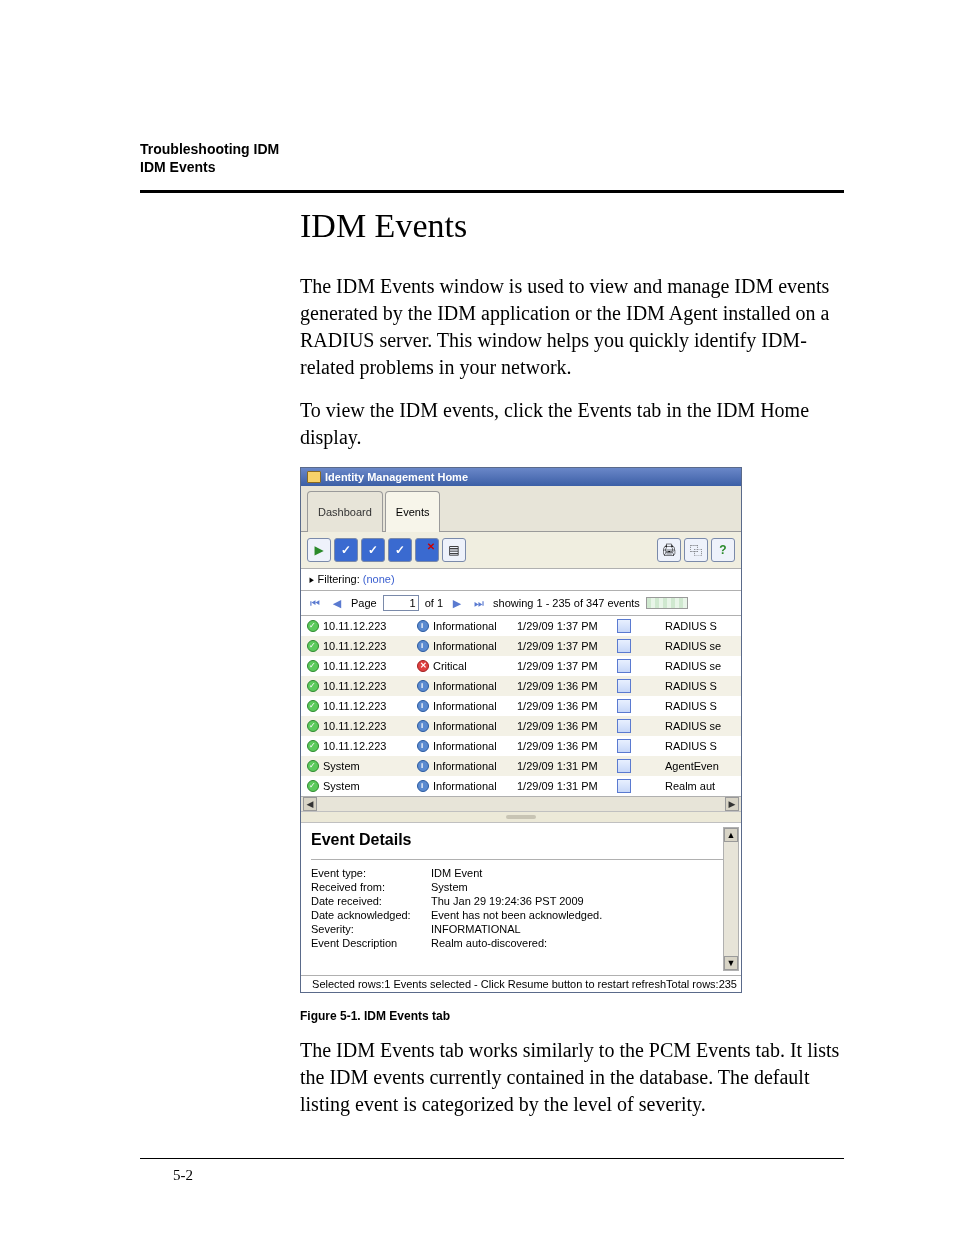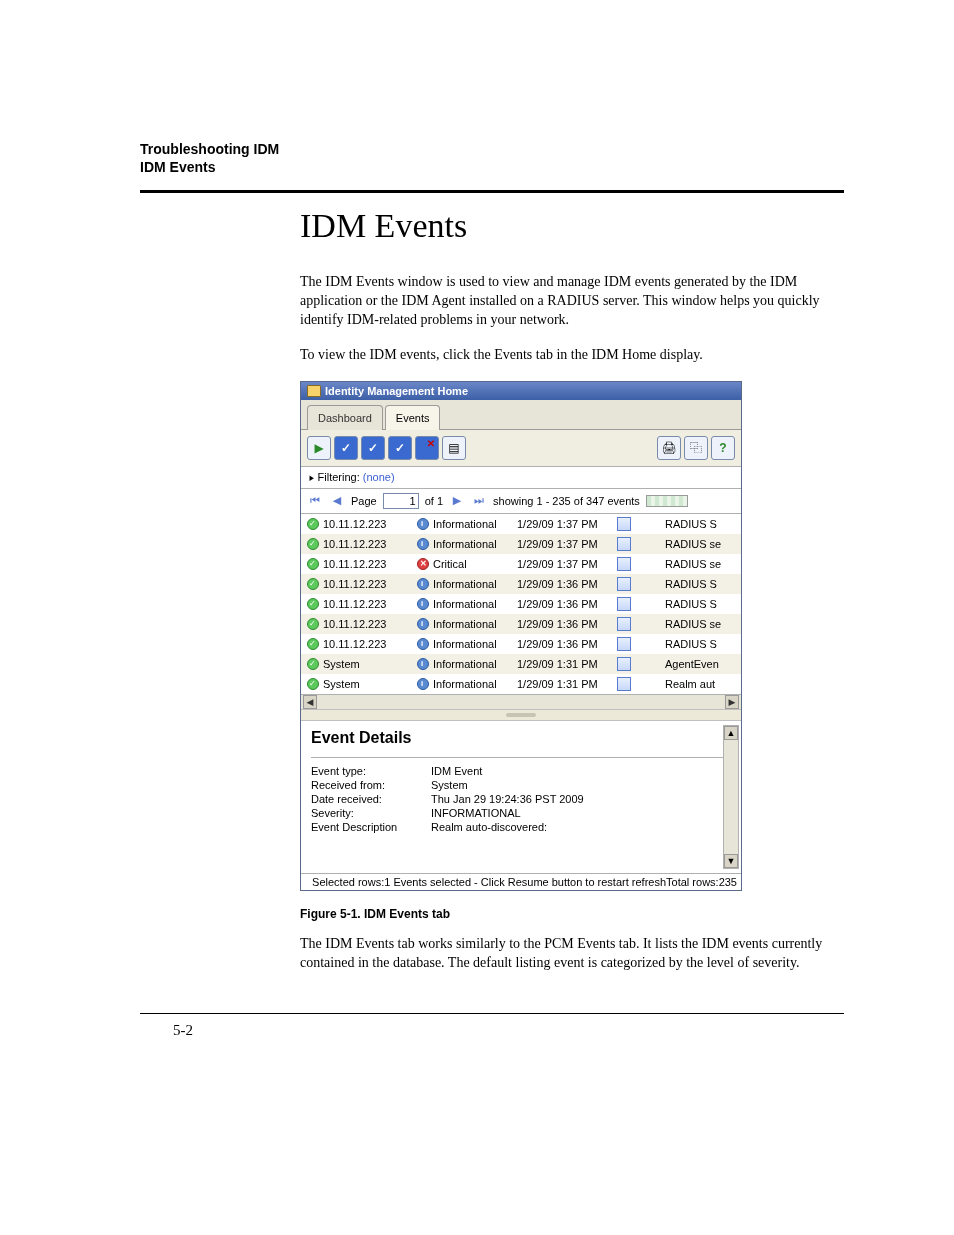--- a/index.html
+++ b/index.html
@@ -27,21 +27,21 @@
   .main-col {
     margin-left: 160px;
   }
   h1.section-title {
     font-family: Georgia, 'Times New Roman', serif;
     font-weight: normal;
     font-size: 34px;
     margin: 14px 0 28px 0;
   }
   p.body {
-    font-size: 14px;
+    font-size: 20px;
     line-height: 1.35;
     margin: 0 0 16px 0;
   }
   .figure {
     margin: 8px 0 10px 0;
   }
   .fig-caption {
     font-family: Arial, Helvetica, sans-serif;
     font-weight: bold;
     font-size: 12px;
@@ -73,21 +73,21 @@
     padding: 4px 6px 0 6px;
     border-bottom: 1px solid #9a9a9a;
     display: flex;
     gap: 2px;
   }
   .tab {
     background: #f7f5ea;
     border: 1px solid #9a9a9a;
     border-bottom: none;
     border-radius: 4px 4px 0 0;
-    padding: 6px 10px;
+    padding: 14px 10px;
     font-size: 11px;
     position: relative;
     top: 1px;
   }
   .tab.inactive { background: #e7e4d8; color: #333; }
   .toolbar {
     background: #f0eee0;
     border-bottom: 1px solid #b0b0b0;
     padding: 6px 6px;
     display: flex;
@@ -389,20 +389,24 @@
             </div>
           <div class="kv">
               <div class="k">Received from:</div>
               <div>System</div>
             </div>
           <div class="kv">
               <div class="k">Date received:</div>
               <div>Thu Jan 29 19:24:36 PST 2009</div>
             </div>
           <div class="kv">
+              <div class="k">Date acknowledged:</div>
+              <div>Event has not been acknowledged.</div>
+            </div>
+          <div class="kv">
               <div class="k">Severity:</div>
               <div>INFORMATIONAL</div>
             </div>
           <div class="kv">
               <div class="k">Event Description</div>
               <div>Realm auto-discovered:</div>
             </div>
         </div>
         <div class="statusbar">
           <span>Selected rows:1 Events selected - Click Resume button to restart refresh</span>

